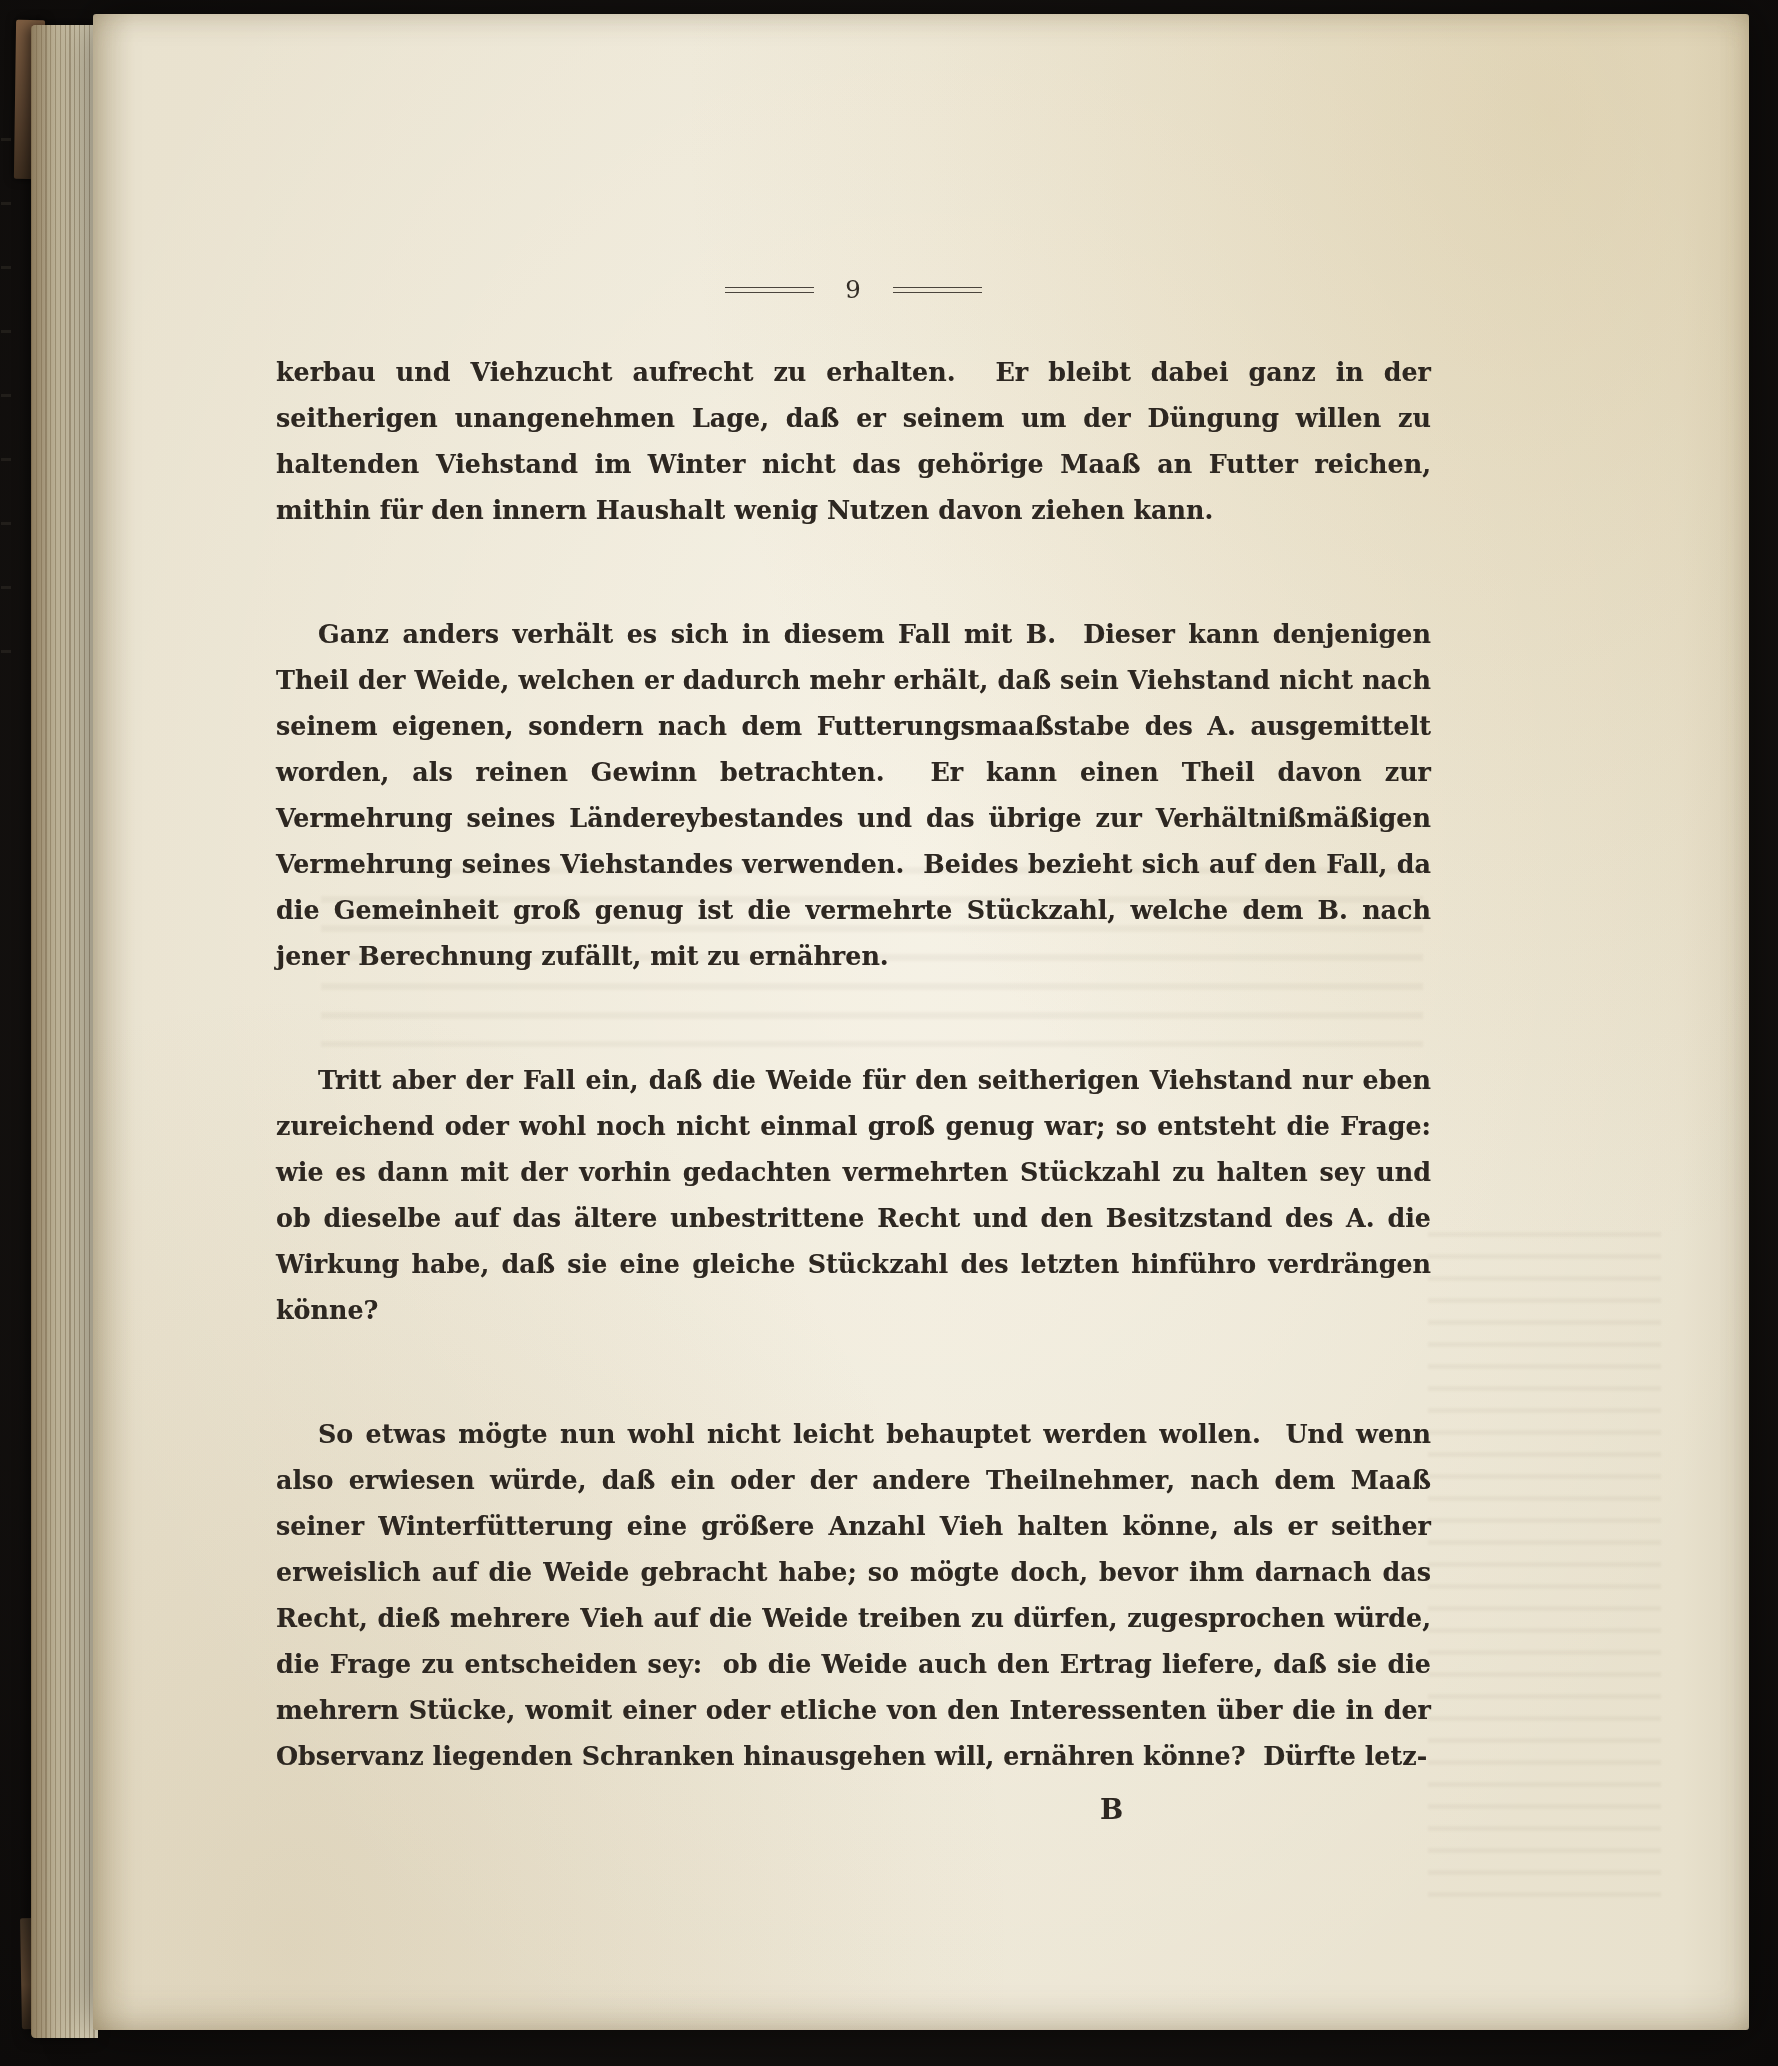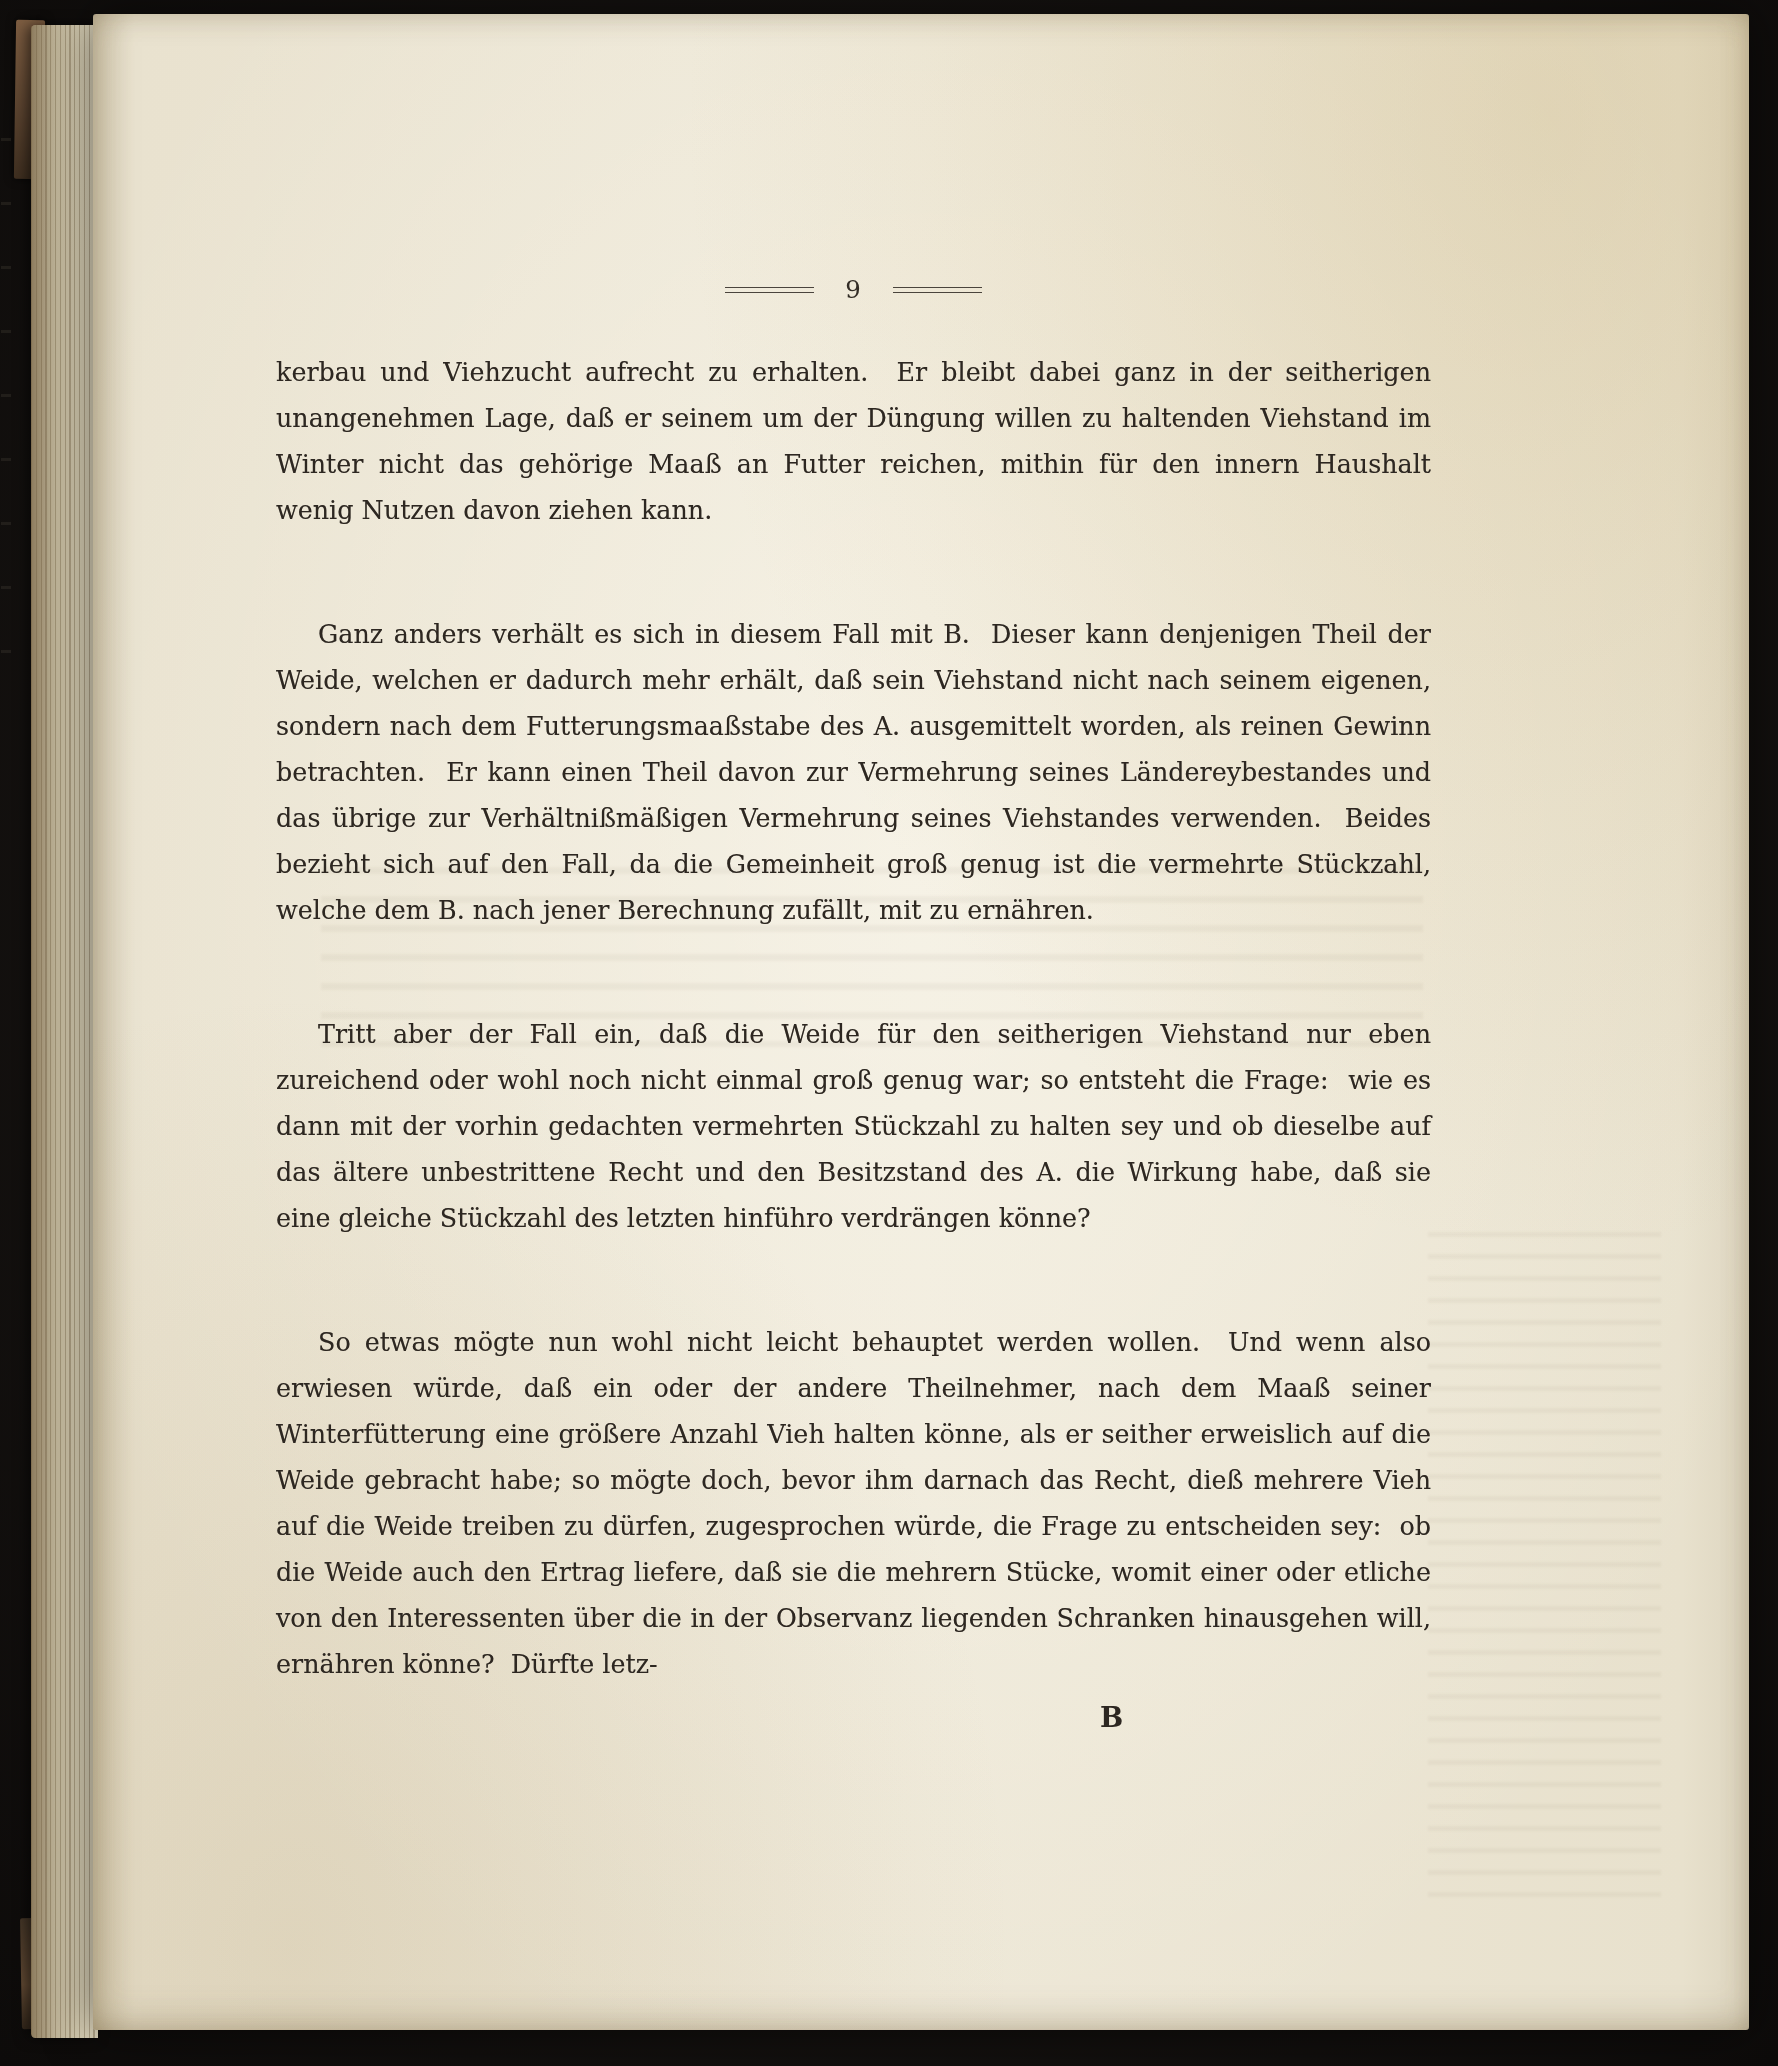--- a/index.html
+++ b/index.html
@@ -85,21 +85,21 @@
   .rule {
     width:89px; height:6.4px;
     border-top:1.6px solid rgba(45,39,33,0.85);
     border-bottom:1.6px solid rgba(45,39,33,0.85);
   }
   .page-number {
     font-size:24.4px; line-height:1; letter-spacing:1.1px; color:#332d26;
   }
 
   .para {
-    font-size:25.4px; line-height:46px; font-weight:normal;
+    font-size:25.4px; line-height:46px; font-weight:bold;
     text-align:justify; text-indent:42px;
     white-space:pre-wrap;
     margin-bottom:78px;
     color:#2d2721;
     text-shadow: 0 0 0.5px rgba(45,39,33,0.35);
   }
   .para.no-indent { text-indent:0; }
   .para:last-of-type { margin-bottom:8px; }
 
   .signature {

